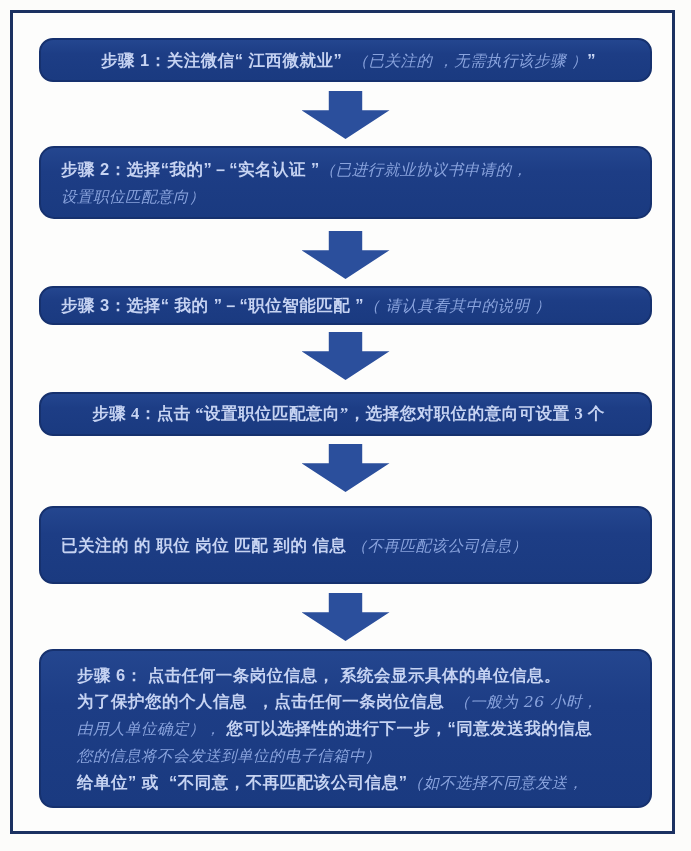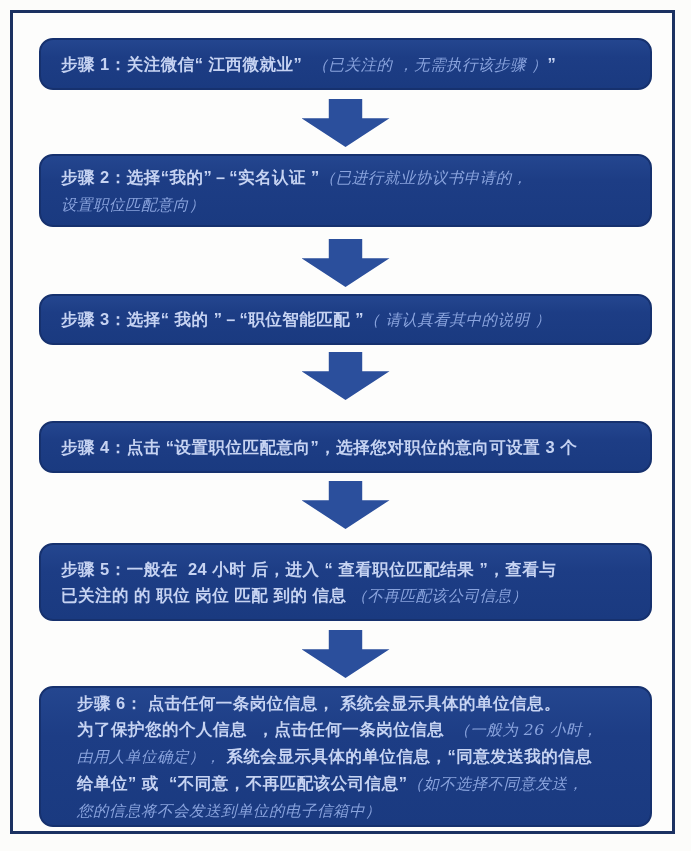--- a/index.html
+++ b/index.html
@@ -43,66 +43,65 @@
     font-style:italic;
     font-family:"DejaVu Serif",serif;
     font-size:15.5px;
   }
   .arrow{
     width:88px;height:48px;
     background:#2b4f9c;
     clip-path:polygon(31% 0, 69% 0, 69% 40%, 100% 40%, 50% 100%, 0 40%, 31% 40%);
     margin-left:auto;margin-right:auto;
   }
-  .h1l{height:52px;}
+  .h1l{height:44px;align-items:center;}
   .h2l{height:73px;}
-  .h5l{height:141px;padding-left:36px;}
+  .h5l{height:159px;padding-left:36px;}
   .b5{height:78px;}
-  .b3{height:51px;}
+  .b3{height:39px;}
 </style>
 </head>
 <body>
 
 <div class="frame">
   <div class="content">
 
     <div class="box h1l">
       <div class="line"><span class="seg-main">步骤 1：关注微信“ 江西微就业”  </span><span class="seg-note">（已关注的 ，无需执行该步骤 ）</span><span class="seg-main">”</span></div>
     </div>
 
     <div class="arrow" style="margin-top:9px;"></div>
 
-    <div class="box h2l" style="margin-top:7px;">
+    <div class="box h2l" style="margin-top:7px;border-radius:15px;">
       <div class="line"><span class="seg-main">步骤 2：选择“我的”－“实名认证 ”</span><span class="seg-note">（已进行就业协议书申请的，</span></div>
       <div class="line"><span class="seg-note">设置职位匹配意向）</span></div>
     </div>
 
     <div class="arrow" style="margin-top:12px;"></div>
 
     <div class="box b3" style="margin-top:7px;">
       <div class="line"><span class="seg-main">步骤 3：选择“ 我的 ”－“职位智能匹配 ”</span><span class="seg-note">（ 请认真看其中的说明 ）</span></div>
     </div>
 
     <div class="arrow" style="margin-top:7px;"></div>
 
-    <div class="box h1l" style="margin-top:21px;">
+    <div class="box h1l" style="margin-top:12px;font-family:Liberation Serif, serif;">
       <div class="line"><span class="seg-main">步骤 4：点击 “设置职位匹配意向”，选择您对职位的意向可设置 3 个</span></div>
     </div>
 
     <div class="arrow" style="margin-top:8px;"></div>
 
     <div class="box b5" style="margin-top:14px;">
-      <div class="line"><span class="seg-main">步骤 5：一般在  24 小时 后，进入 “ 查看职位匹配结果 ”，查看与</span></div>
       <div class="line"><span class="seg-main">已关注的 的 职位 岗位 匹配 到的 信息 </span><span class="seg-note">（不再匹配该公司信息）</span></div>
     </div>
 
     <div class="arrow" style="margin-top:9px;"></div>
 
     <div class="box h5l" style="margin-top:8px;">
       <div class="line"><span class="seg-main">步骤 6： 点击任何一条岗位信息， 系统会显示具体的单位信息。</span></div>
       <div class="line"><span class="seg-main">为了保护您的个人信息  ，点击任何一条岗位信息  </span><span class="seg-note">（一般为 26 小时，</span></div>
-      <div class="line"><span class="seg-note">由用人单位确定）， </span><span class="seg-main">系统会显示具体的单位信息，“同意发送我的信息</span></div>
+      <div class="line"><span class="seg-note">由用人单位确定）， </span><span class="seg-main">您可以选择性的进行下一步，“同意发送我的信息</span></div>
+      <div class="line"><span class="seg-note">您的信息将不会发送到单位的电子信箱中）</span></div>
       <div class="line"><span class="seg-main">给单位” 或  “不同意，不再匹配该公司信息”</span><span class="seg-note">（如不选择不同意发送，</span></div>
-      <div class="line"><span class="seg-note">您的信息将不会发送到单位的电子信箱中）</span></div>
     </div>
 
   </div>
 </div>
 
 </body></html>

